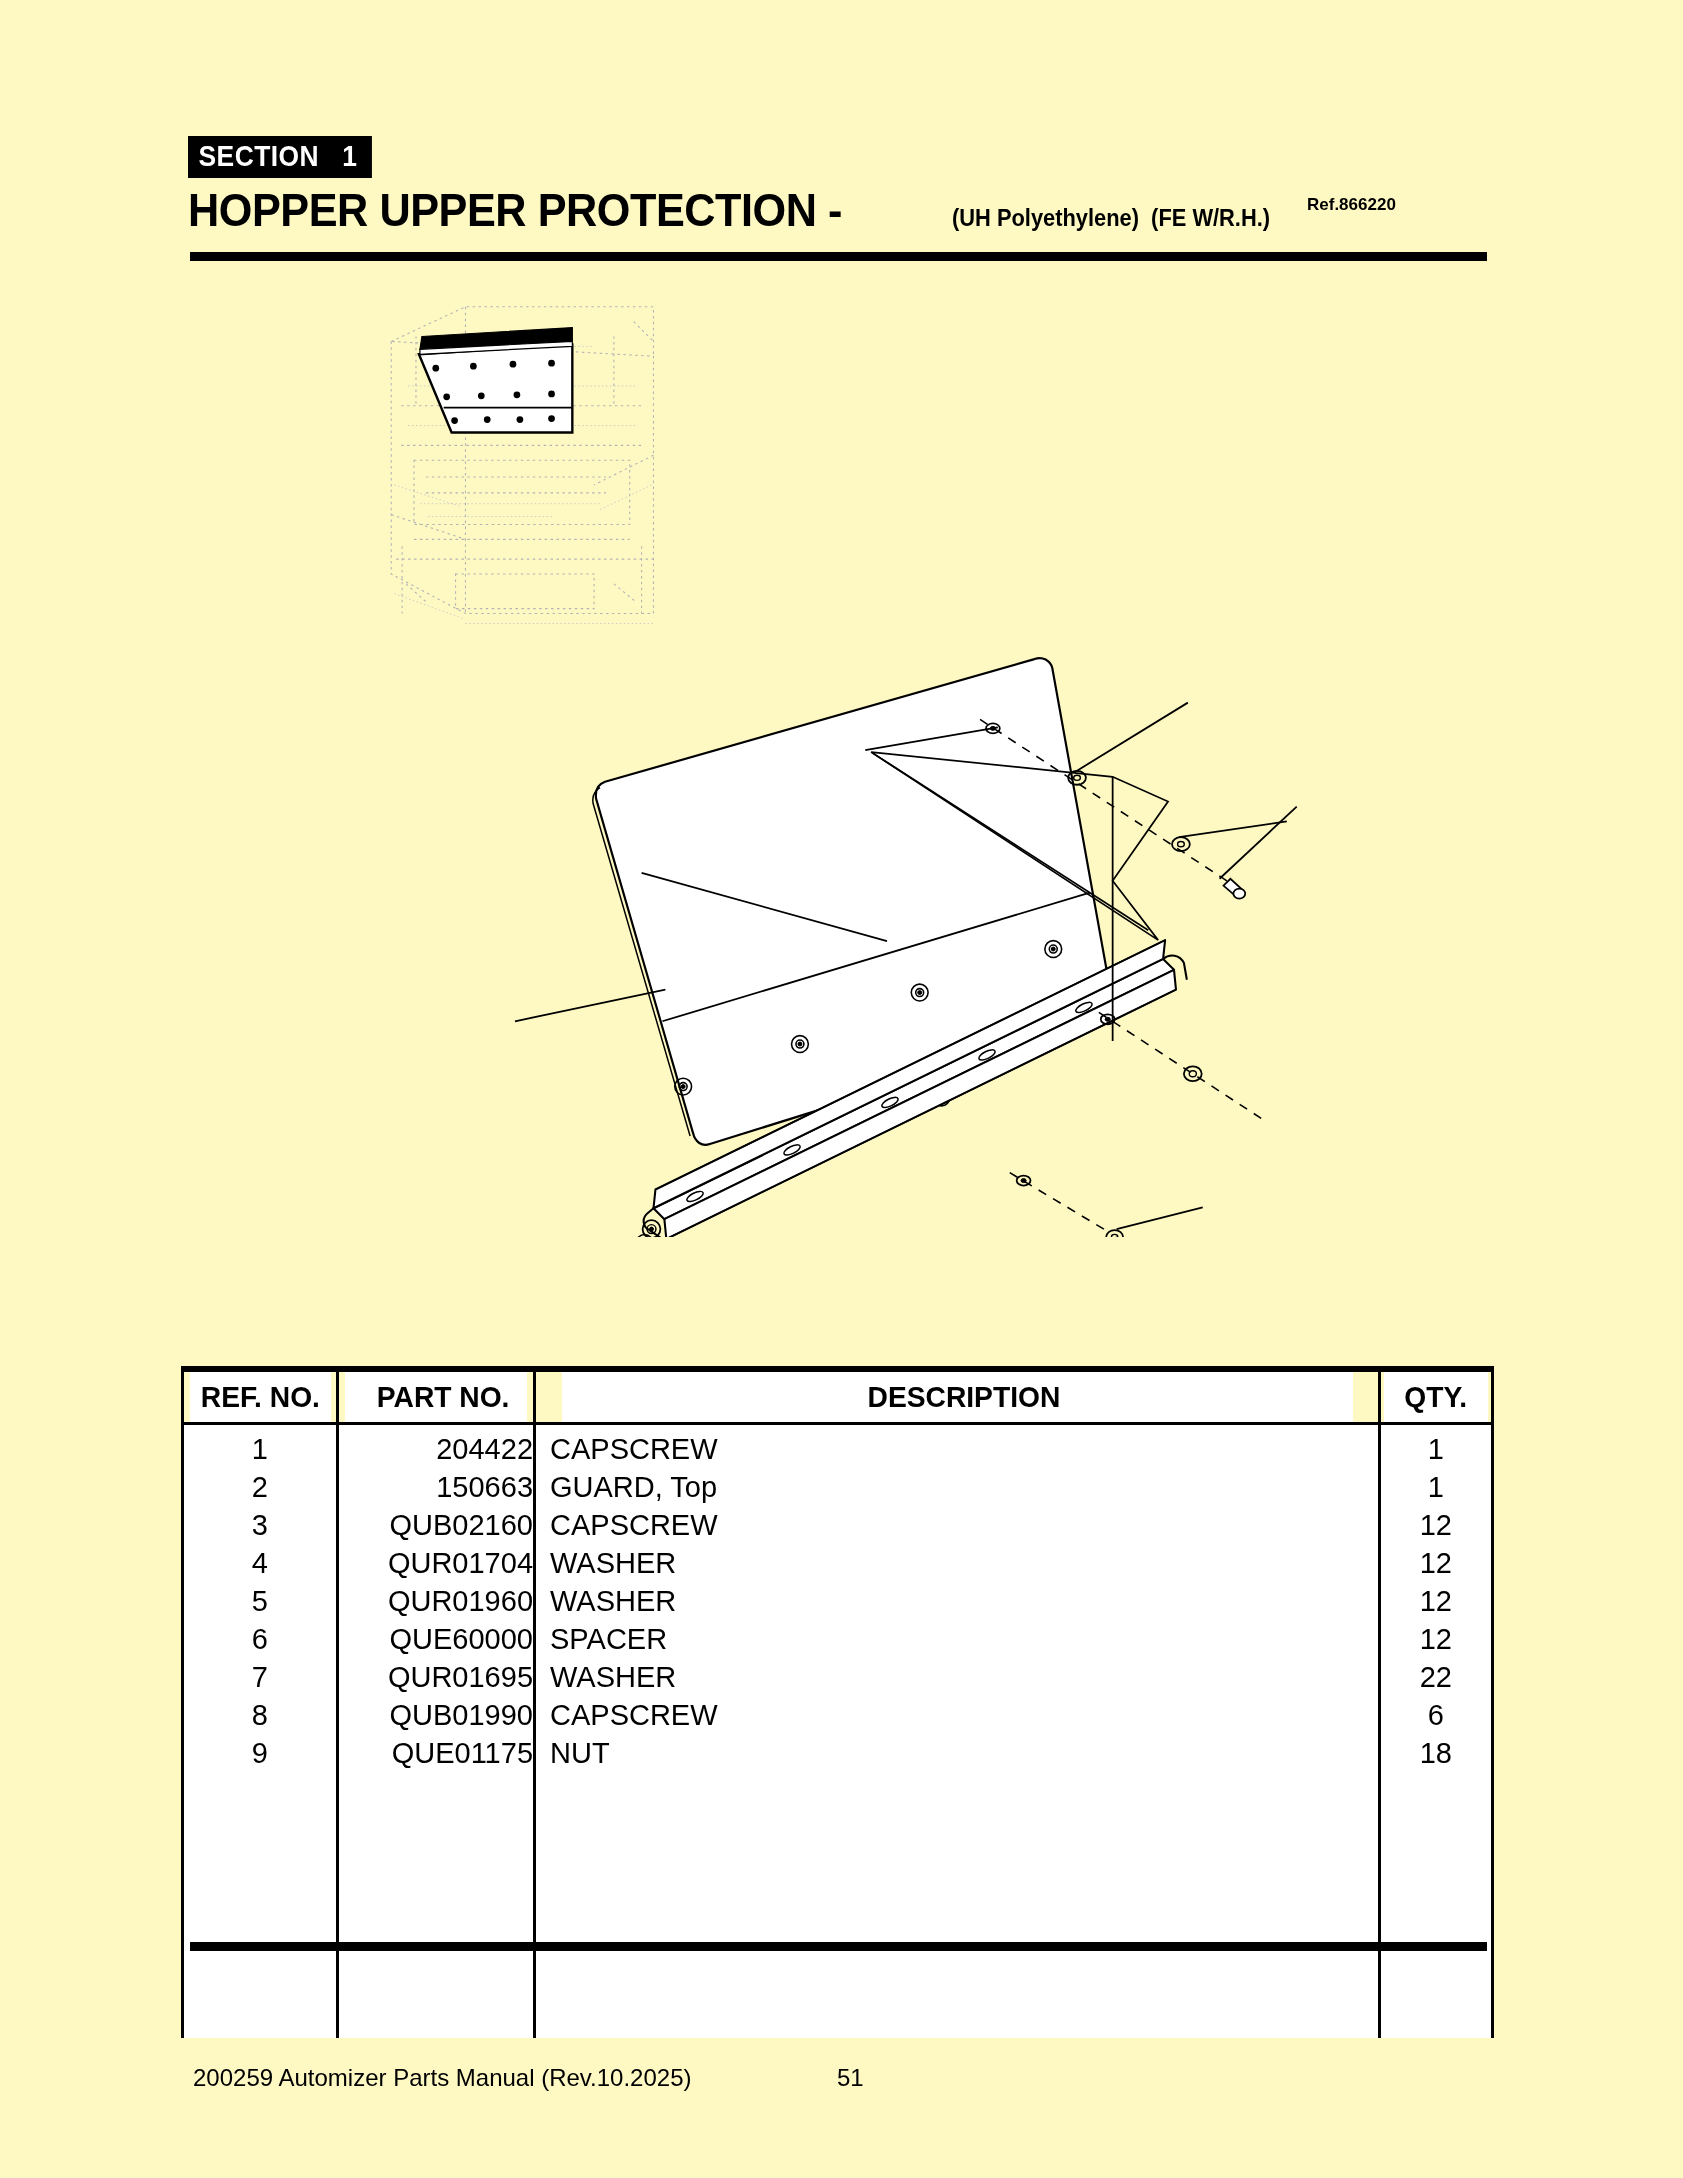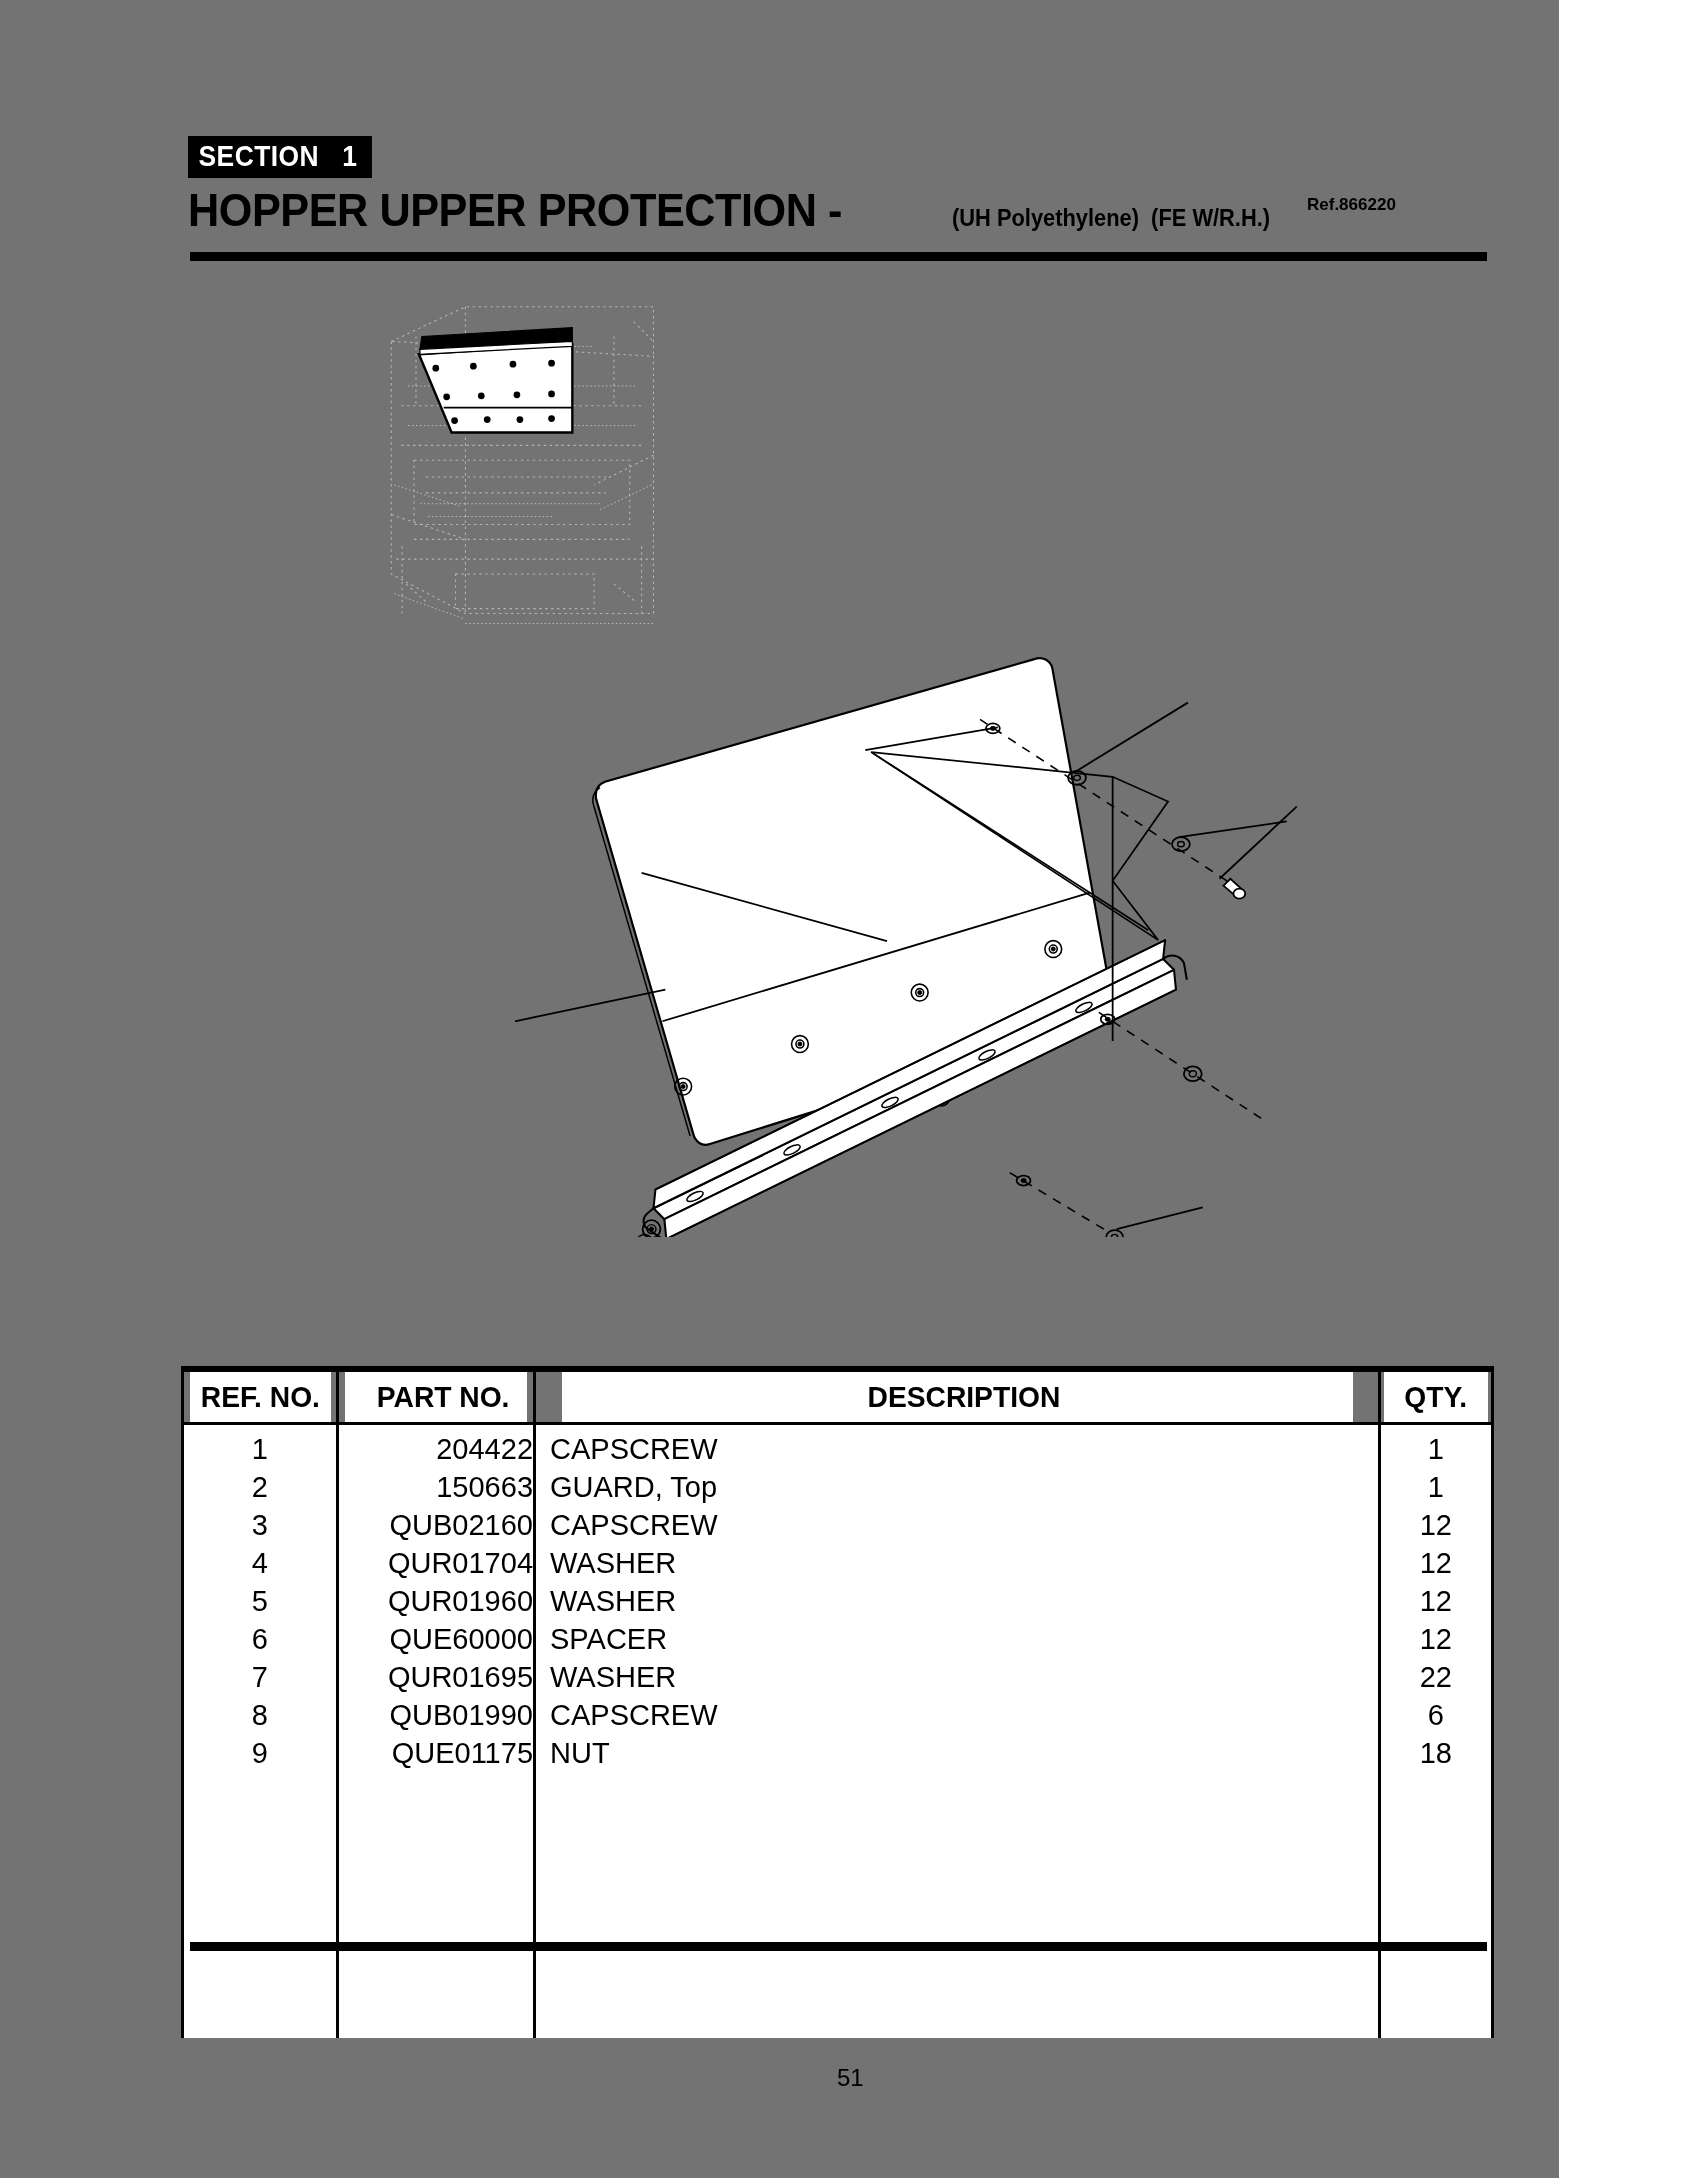--- a/index.html
+++ b/index.html
@@ -6,23 +6,23 @@
     margin: 0;
     padding: 0;
     background: #ffffff;
   }
   body {
     font-family: "Liberation Sans", sans-serif;
     color: #000000;
   }
   #page {
     position: relative;
-    width: 1559px;
+    width: 1683px;
     height: 2178px;
-    background: #737373;
+    background: #fef9c3;
     overflow: hidden;
   }
 
   
   .section-tag {
     position: absolute;
     left: 188px;
     top: 136px;
     background: #000000;
     color: #ffffff;
@@ -499,17 +499,18 @@
           <td></td>
         <td></td>
           <td></td>
       </tr>
     </tbody>
   </table>
 
   <div class="rule-bottom"></div>
 
   <div class="footer">
+    <span class="f-text">200259 Automizer Parts Manual (Rev.10.2025)</span>
     <span class="f-page">51</span>
   </div>
 
 </div>
 
 
 </body></html>

